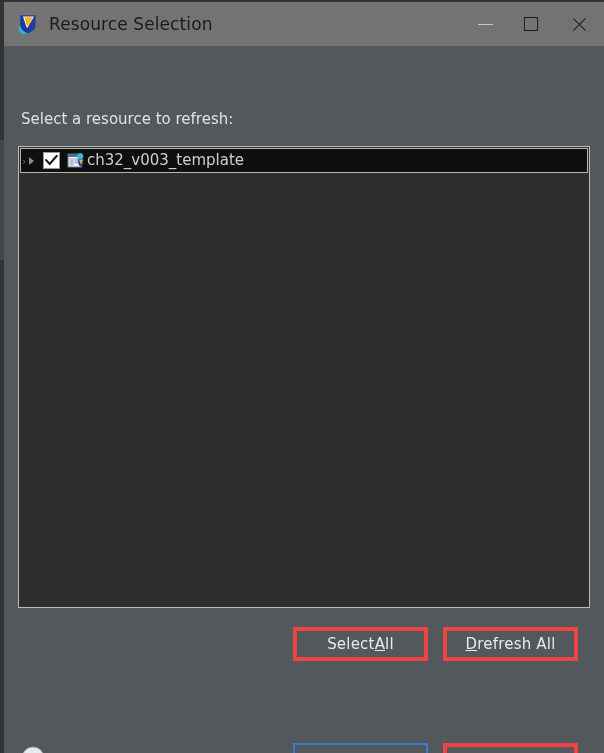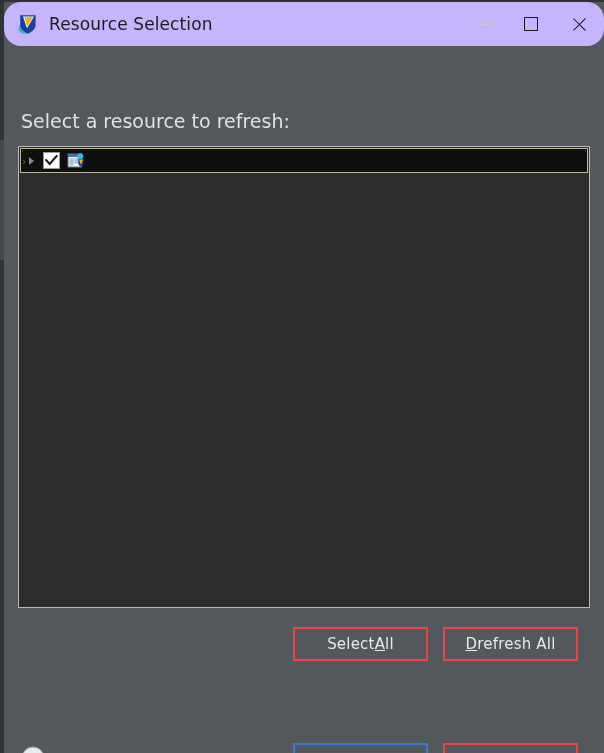--- a/index.html
+++ b/index.html
@@ -56,25 +56,24 @@
     background: #53585c;
     box-sizing: border-box;
     display: flex;
     flex-direction: column;
   }
 
   
   #titlebar {
     height: 44px;
     min-height: 44px;
-    background: #c4b5fd;
+    background: #737373;
     display: flex;
     align-items: center;
     position: relative;
-    border-radius: 17px;
   }
   #app-icon {
     width: 22px;
     height: 22px;
     margin-left: 13px;
     margin-right: 10px;
     flex: 0 0 auto;
     display: block;
   }
   #title-text {
@@ -134,21 +133,21 @@
     flex: 1 1 auto;
     position: relative;
     padding: 0 17px;
     box-sizing: border-box;
   }
 
   #prompt-label {
     position: absolute;
     left: 17px;
     top: 64px;
-    font-size: 19px;
+    font-size: 15px;
     color: #e2e2e2;
     font-family: "DejaVu Sans", sans-serif;
     white-space: nowrap;
   }
 
   
   #tree-panel {
     position: absolute;
     left: 14px;
     top: 100px;
@@ -222,21 +221,21 @@
     font-family: "DejaVu Sans", sans-serif;
     white-space: nowrap;
     line-height: 19px;
   }
 
   
   .btn {
     position: absolute;
     height: 34px;
     background: #53585c;
-    border: 2px solid #ef4444;
+    border: 4px solid #ef4444;
     box-sizing: border-box;
     color: #e9e9e9;
     font-size: 15px;
     font-family: "DejaVu Sans", sans-serif;
     display: flex;
     align-items: center;
     justify-content: center;
     cursor: default;
     letter-spacing: 0.2px;
   }
@@ -317,20 +316,21 @@
           <rect x="1" y="1" width="13.5" height="13" fill="#f3f3f0" stroke="#6f7378" stroke-width="1"></rect>
           <rect x="1" y="1" width="13.5" height="3" fill="#4a6fa5"></rect>
           <rect x="2.6" y="5.4" width="4" height="7.2" fill="#9fc3e8"></rect>
           <rect x="7.4" y="5.4" width="6" height="1.1" fill="#8da0b5"></rect>
           <rect x="7.4" y="7.3" width="6" height="1.1" fill="#8da0b5"></rect>
           <rect x="7.4" y="9.2" width="4.4" height="1.1" fill="#8da0b5"></rect>
           <circle cx="13.3" cy="3.3" r="3.0" fill="#2bbcd8"></circle>
           <path d="M11.3 6.0 H16.6 V10.0 C16.6 12.1 14.6 13.2 13.9 13.6 C13.2 13.2 11.3 12.1 11.3 10.0 Z" fill="#1f3f9e"></path>
           <path d="M12.2 6.6 L13.7 11.6 L14.1 11.6 L15.9 6.6 Z" fill="#f2b21b"></path>
         </svg>
+        <span class="row-label">ch32_v003_template</span>
       </div>
     </div>
 
     <div class="btn" id="btn-select-all">
         <span>Select </span>
         <span class="mn">A</span>
         <span>ll</span>
       </div>
 
     <div class="btn" id="btn-deselect-all">

